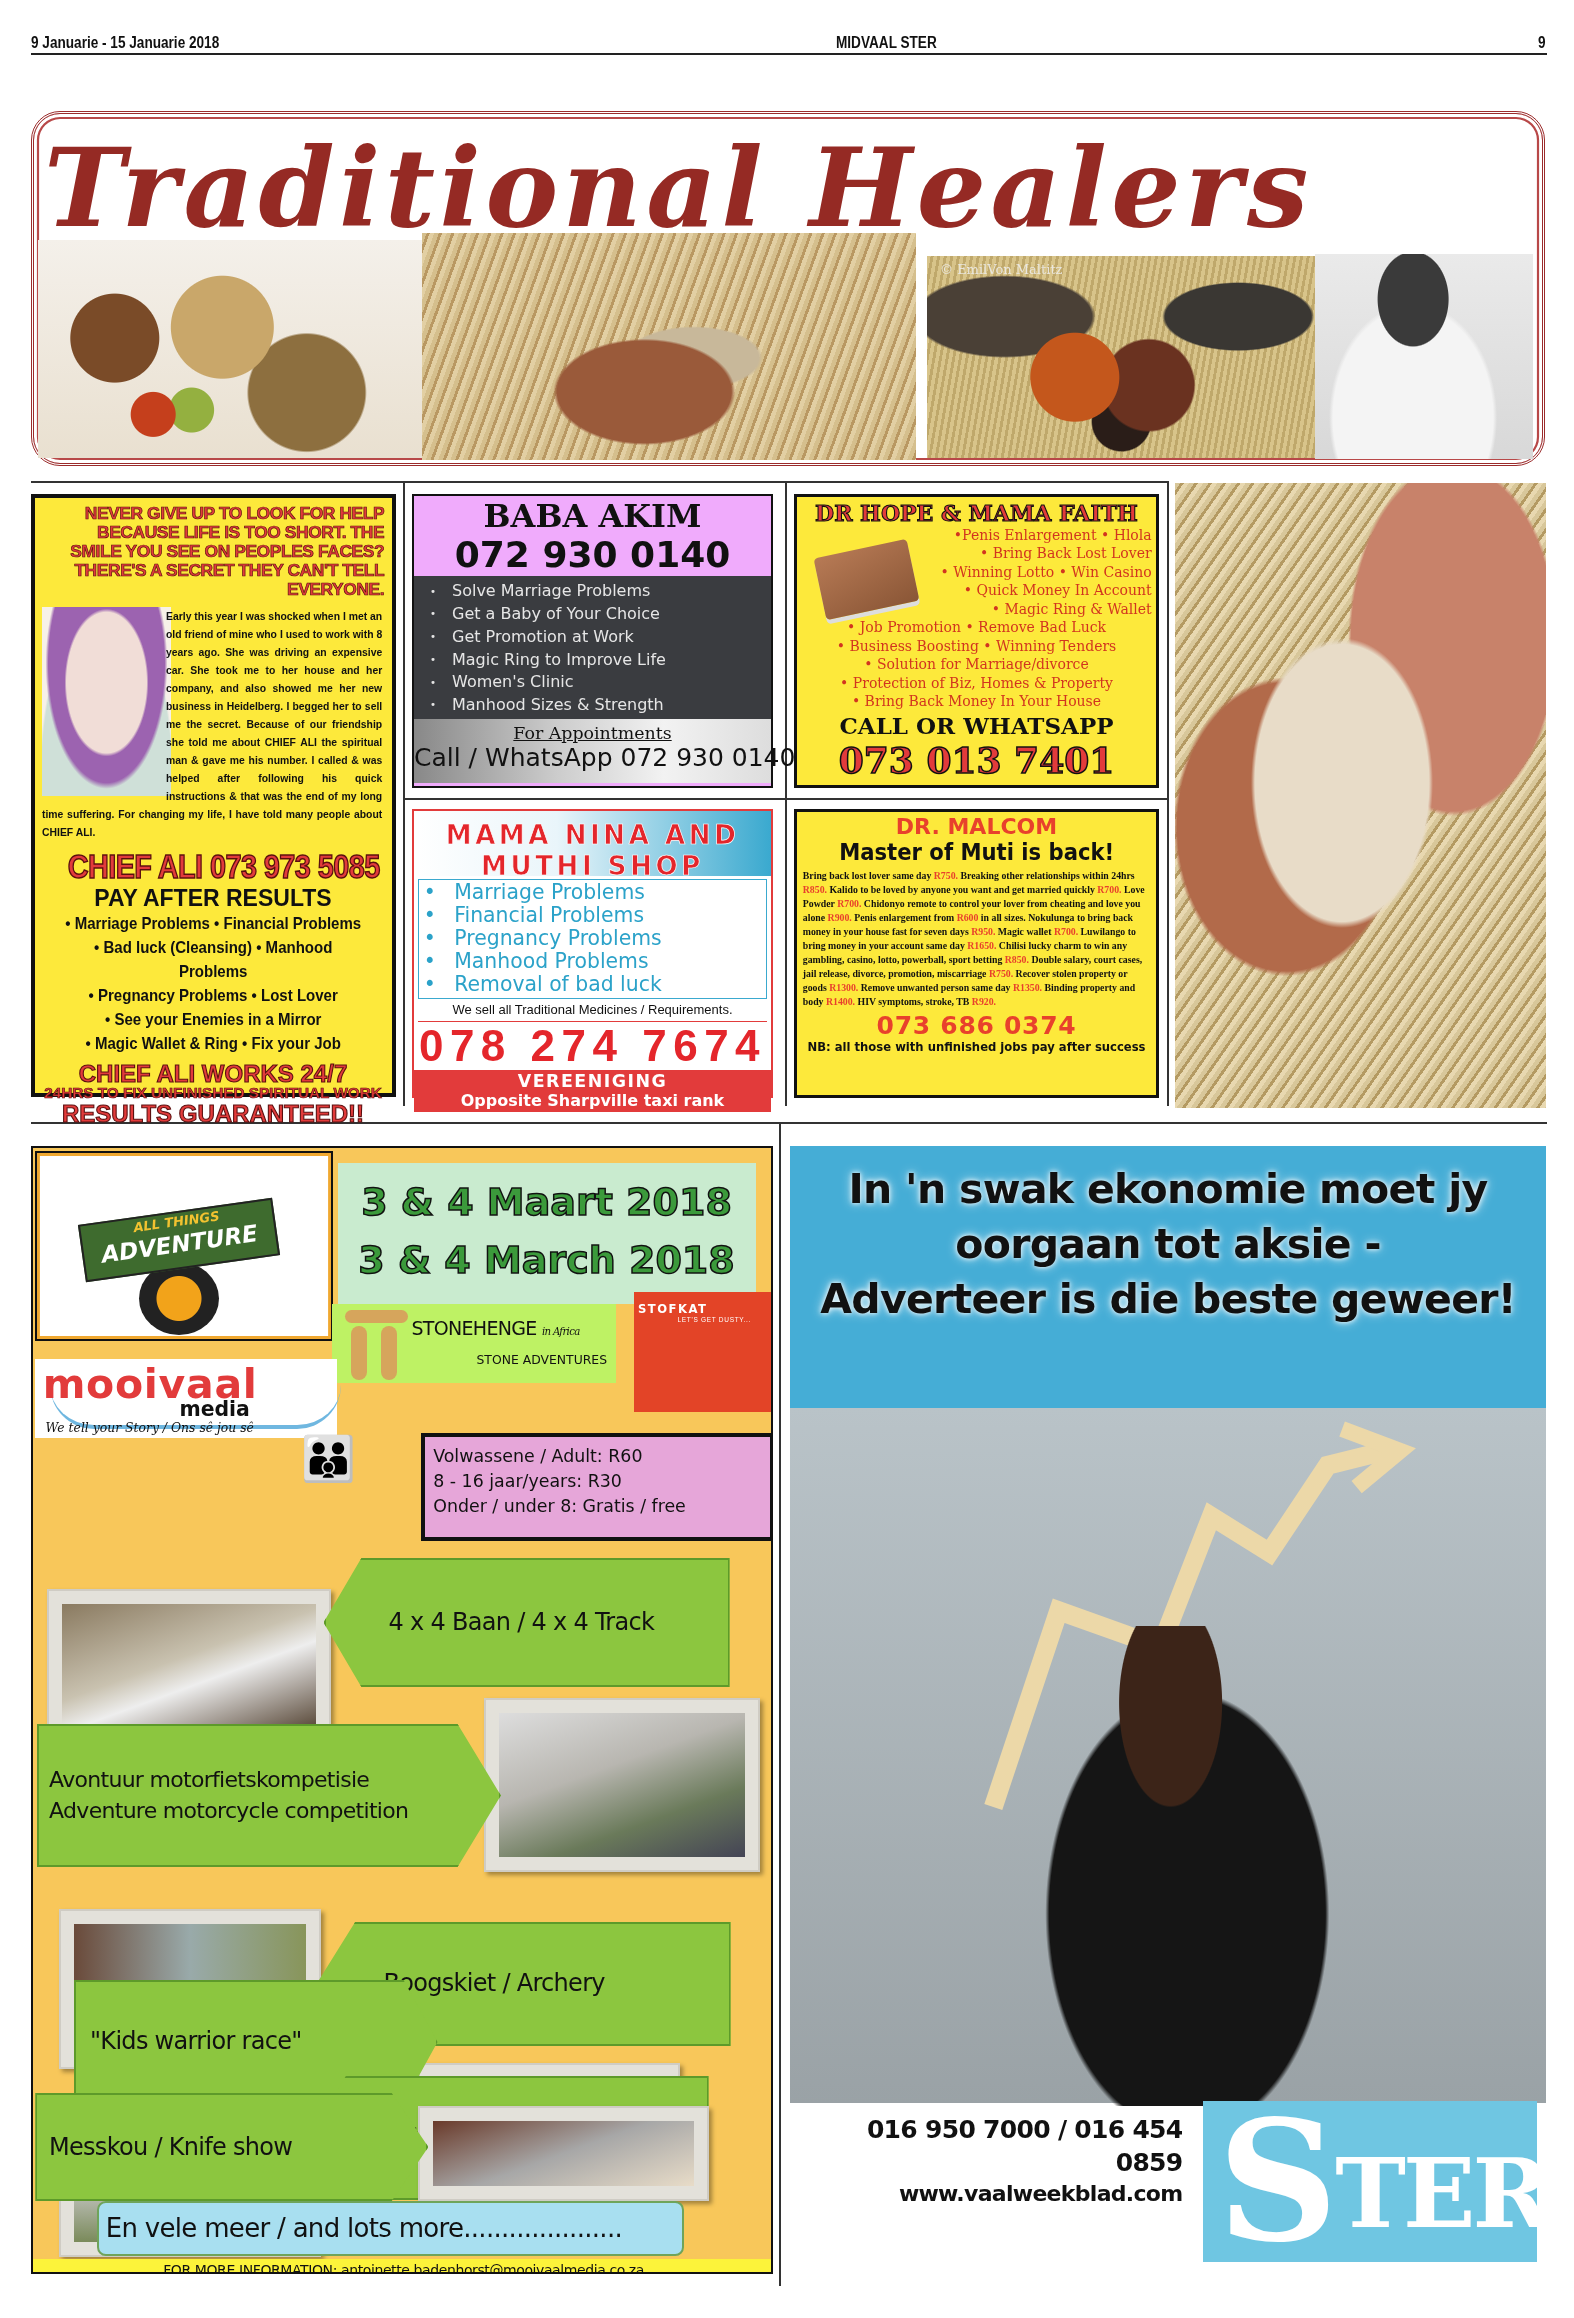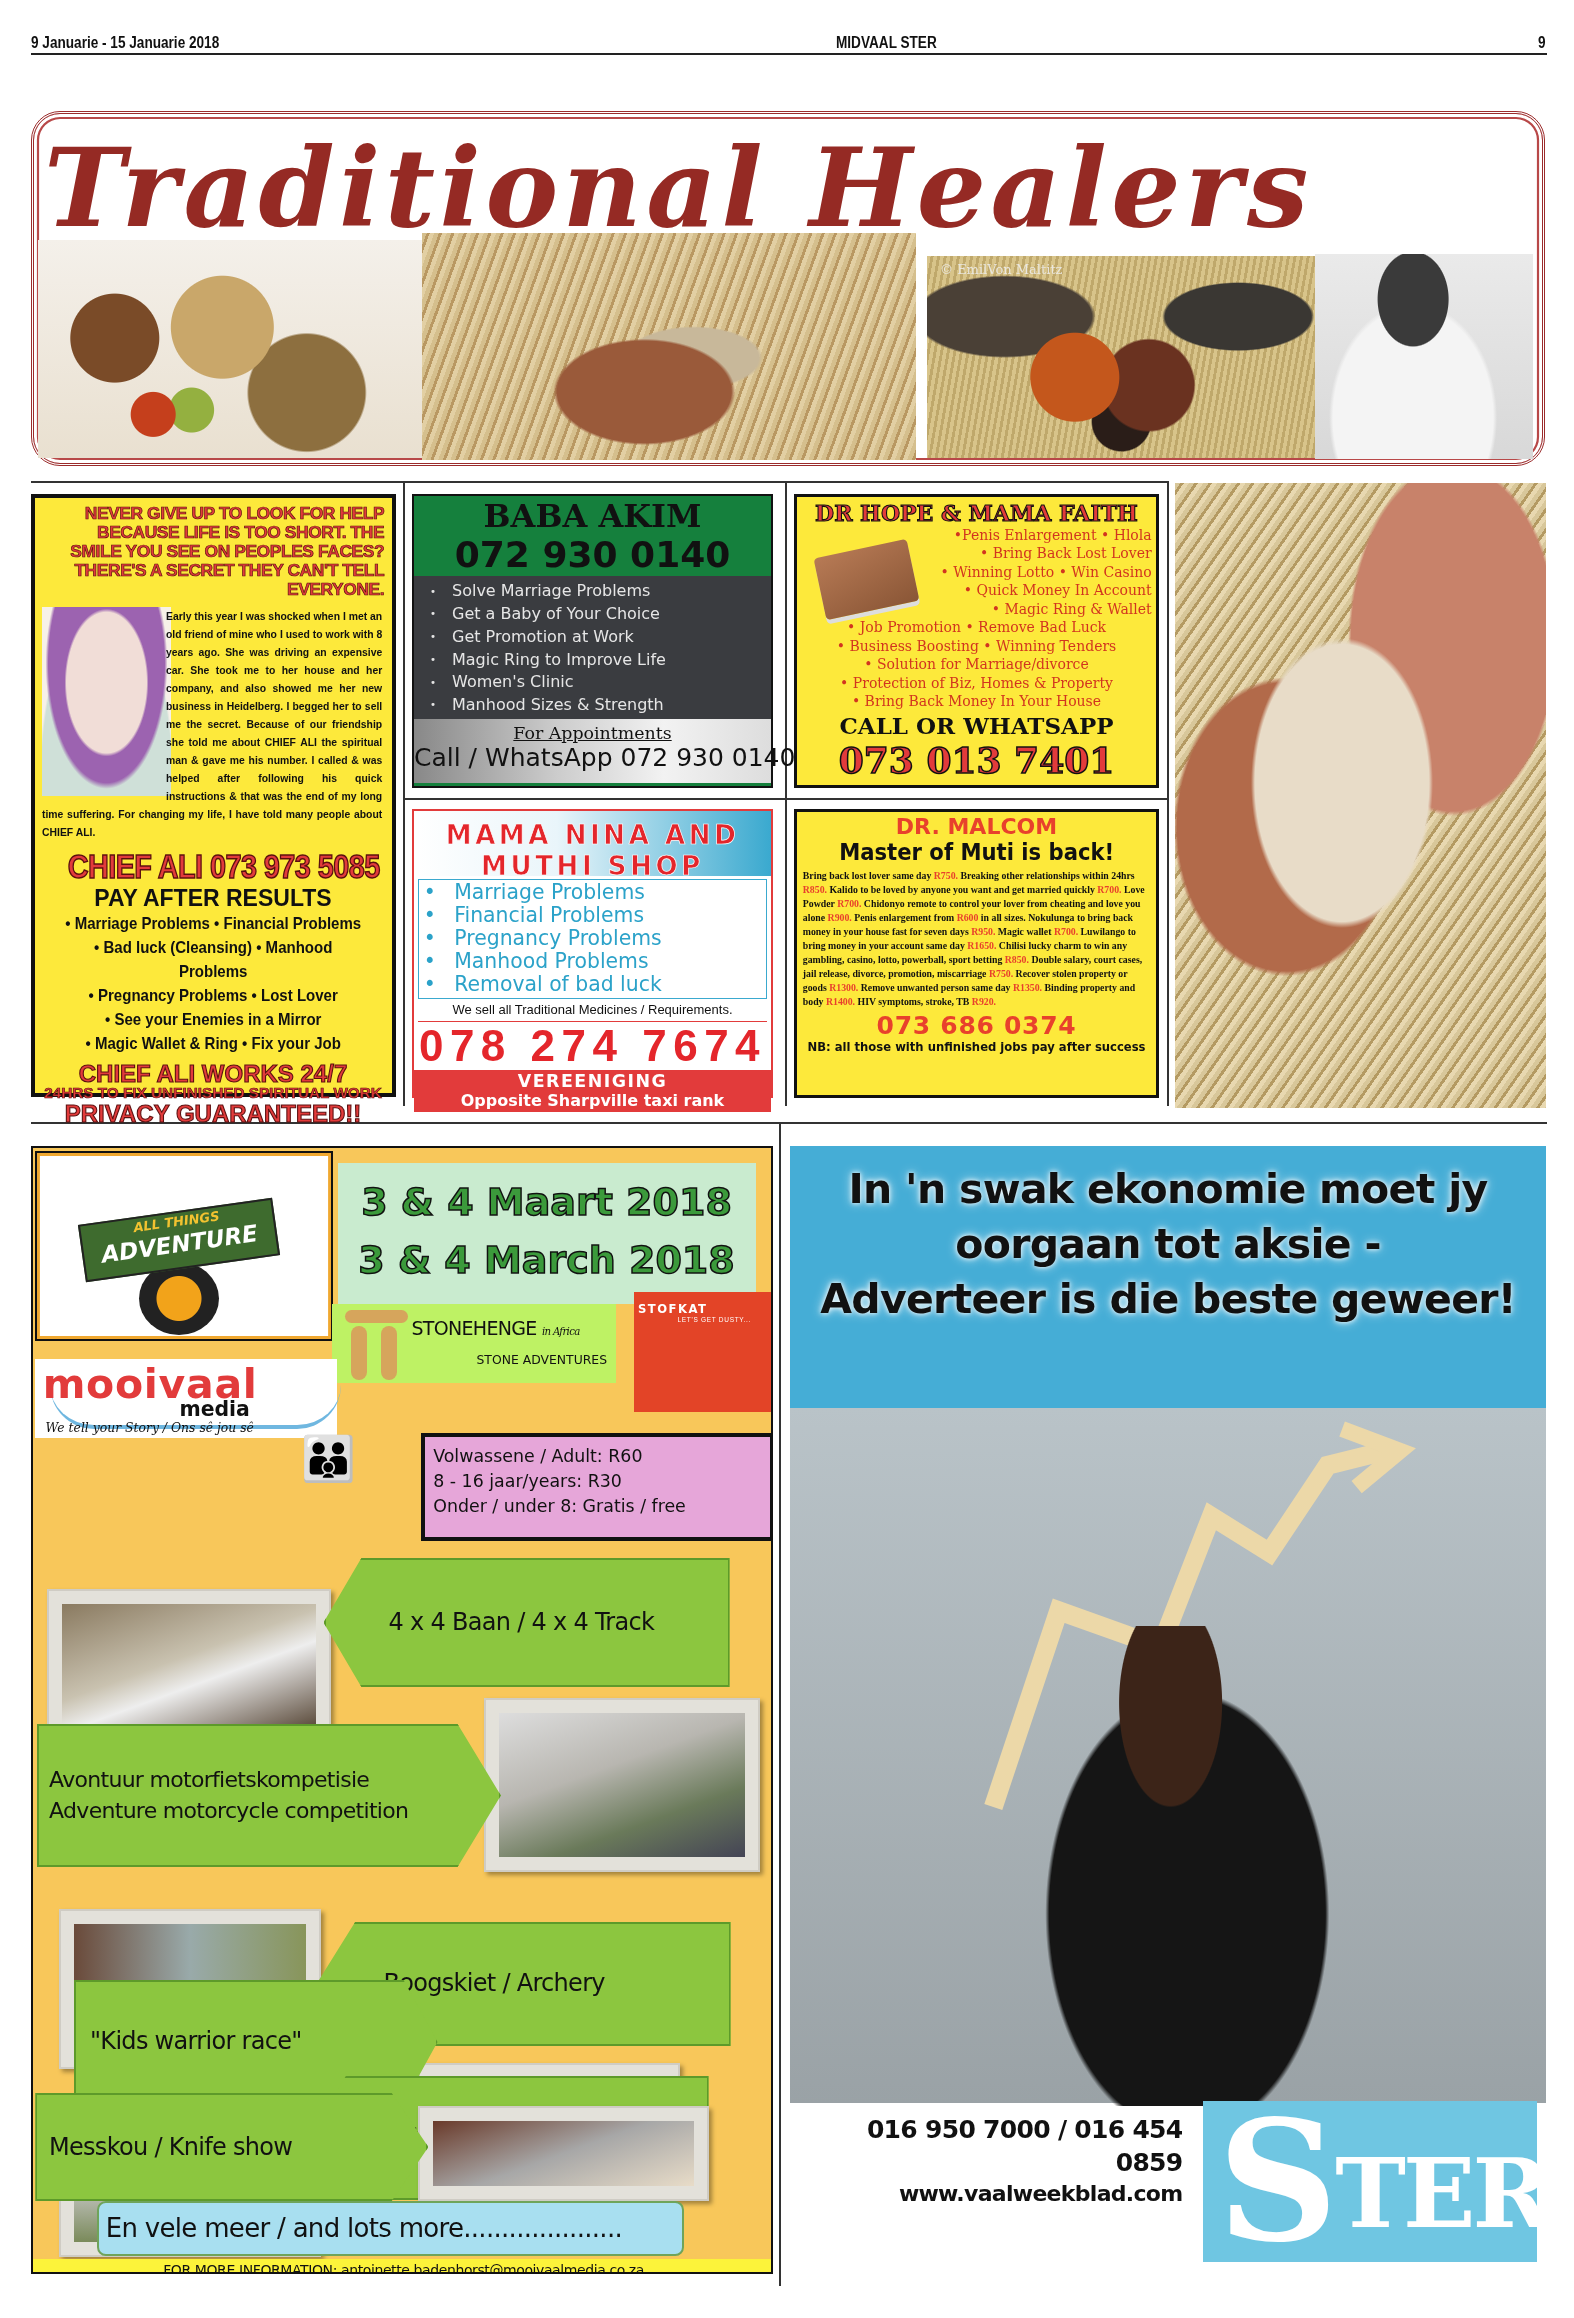--- a/index.html
+++ b/index.html
@@ -30,21 +30,21 @@
 .chief .pic{float:left;width:129px;height:189px;margin:8.7px 5.8px 0 0;background:radial-gradient(ellipse at 50% 40%,#f1ddd7 0 40px,transparent 42px),radial-gradient(ellipse at 50% 30%,#9c63b0 0 58px,transparent 61px),radial-gradient(ellipse at 50% 90%,#cfe0d8 0 65px,transparent 67px),#f7f1e8}
 .chief p{font-family:"Liberation Sans",sans-serif;font-size:11.3px;line-height:18px;text-align:justify;font-weight:bold;transform:scaleX(.92);transform-origin:left;width:108%;padding-top:8.7px}
 .chief .big{clear:both;font-family:"Liberation Sans",sans-serif;font-weight:900;font-size:34px;text-align:center;color:#e23b3b;-webkit-text-stroke:1.5px #5a0f0f;margin-top:5.8px;letter-spacing:-0.7px;white-space:nowrap;transform:scaleX(.85);transform-origin:center}
 .chief .pay{font-weight:bold;font-size:23px;text-align:center;margin-top:-1.5px}
 .chief ul{list-style:none;text-align:center;font-weight:bold;font-size:16.7px;line-height:24px;transform:scaleX(.9)}
 .chief .works{font-weight:900;font-size:24px;color:#e23b3b;-webkit-text-stroke:1.1px #5a0f0f;text-align:center;margin-top:5.8px;line-height:23px}
 .chief .fix{font-weight:900;font-size:15.3px;color:#e23b3b;-webkit-text-stroke:0.7px #5a0f0f;text-align:center;line-height:16px;white-space:nowrap}
 .chief .priv{font-weight:900;font-size:24px;color:#e23b3b;-webkit-text-stroke:1.1px #5a0f0f;text-align:center;line-height:25px}
 
 
-.baba{left:412px;top:494px;width:361px;height:294px;border:2.2px solid #111;background:#15803d}
+.baba{left:412px;top:494px;width:361px;height:294px;border:2.2px solid #111;background:#f0abfc}
 .baba .top{height:80px;text-align:center;font-family:"DejaVu Serif",serif;font-weight:bold;color:#111;padding-top:1.5px}
 .baba .top .n{font-size:32px;line-height:36px}
 .baba .top .p{font-size:36px;line-height:41px;font-family:"DejaVu Sans",sans-serif}
 .baba ul{background:#3a3c40;height:143px;list-style:none;padding:4.4px 0 0 16px;color:#e6e6e6;font-family:"DejaVu Sans",sans-serif;font-size:16px;line-height:22.5px}
 .baba ul li:before{content:"\2022";display:inline-block;width:22px;font-size:10.2px;vertical-align:middle}
 .baba .appt{height:64px;background:linear-gradient(90deg,#888,#ccc 40%,#f2f2f2 70%,#ddd);text-align:center;font-family:"DejaVu Sans",sans-serif;position:relative}
 .baba .appt .a{font-size:17.4px;text-decoration:underline;padding-top:4.4px;font-family:"DejaVu Serif",serif}
 .baba .appt .c{font-size:25px;line-height:30.5px;white-space:nowrap}
 
 
@@ -157,21 +157,21 @@
   <div class="pay">PAY AFTER RESULTS</div>
   <ul>
     <li>• Marriage Problems • Financial Problems</li>
     <li>• Bad luck (Cleansing) • Manhood Problems</li>
     <li>• Pregnancy Problems • Lost Lover</li>
     <li>• See  your Enemies in a Mirror</li>
     <li>• Magic Wallet &amp; Ring • Fix your Job</li>
   </ul>
   <div class="works">CHIEF ALI WORKS 24/7</div>
   <div class="fix">24HRS TO FIX UNFINISHED SPIRITUAL WORK</div>
-  <div class="priv">PRIVACY GUARANTEED!!</div>
+  <div class="priv">RESULTS GUARANTEED!!</div>
 </div>
 
 <div class="abs baba">
   <div class="top">
     <div class="n">BABA AKIM</div>
     <div class="p">072 930 0140</div>
   </div>
   <ul>
     <li>Solve Marriage Problems</li>
     <li>Get a Baby of Your Choice</li>

